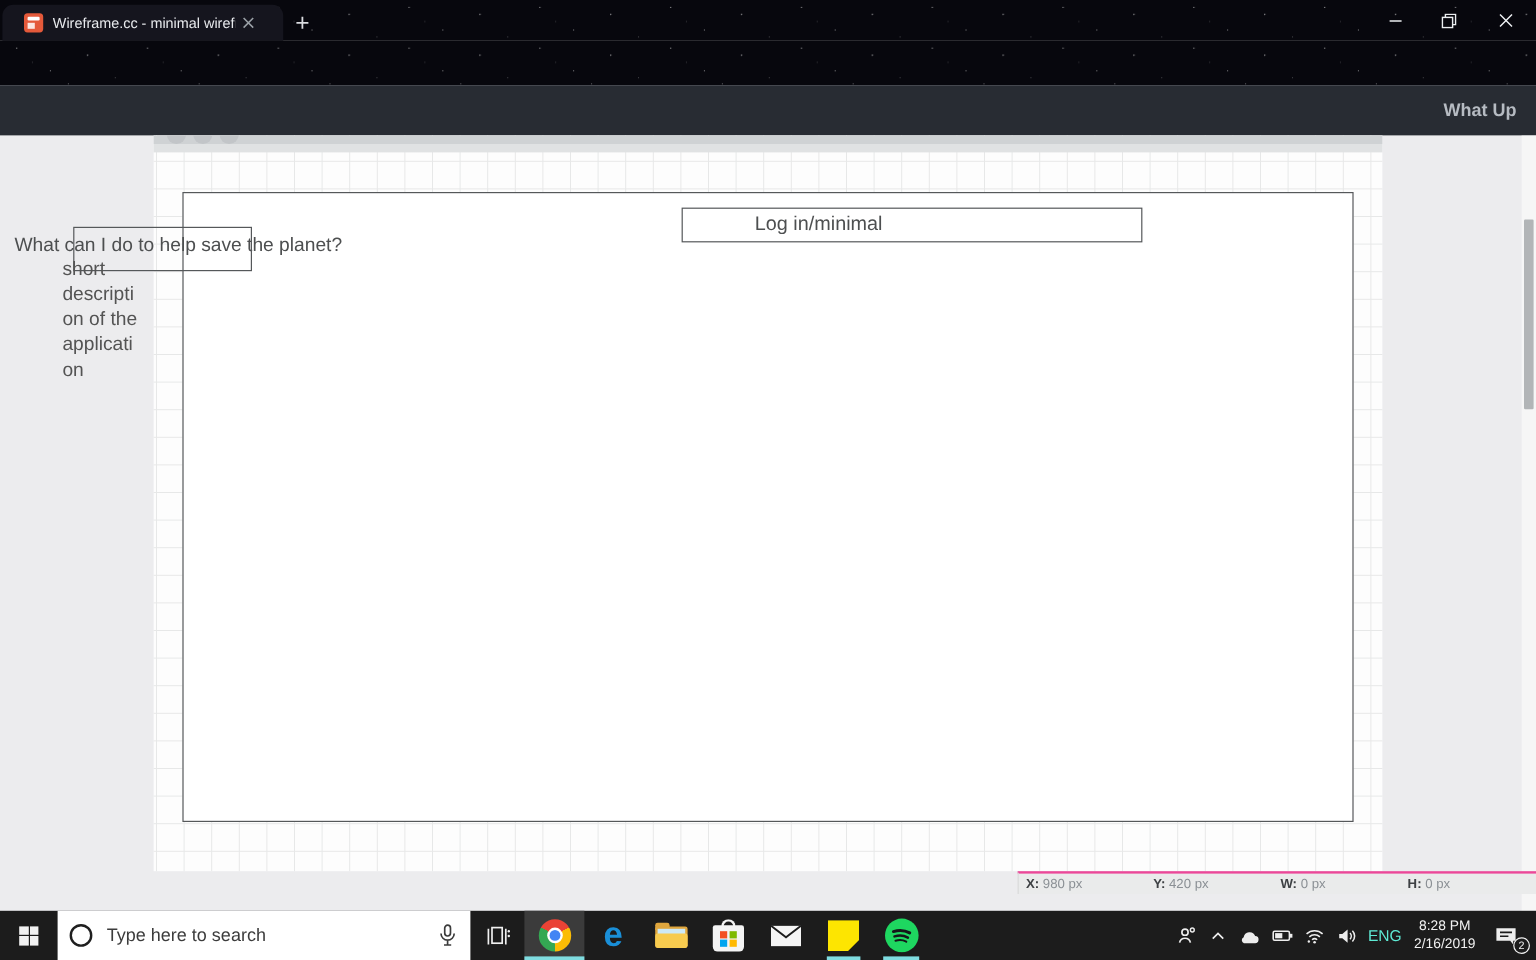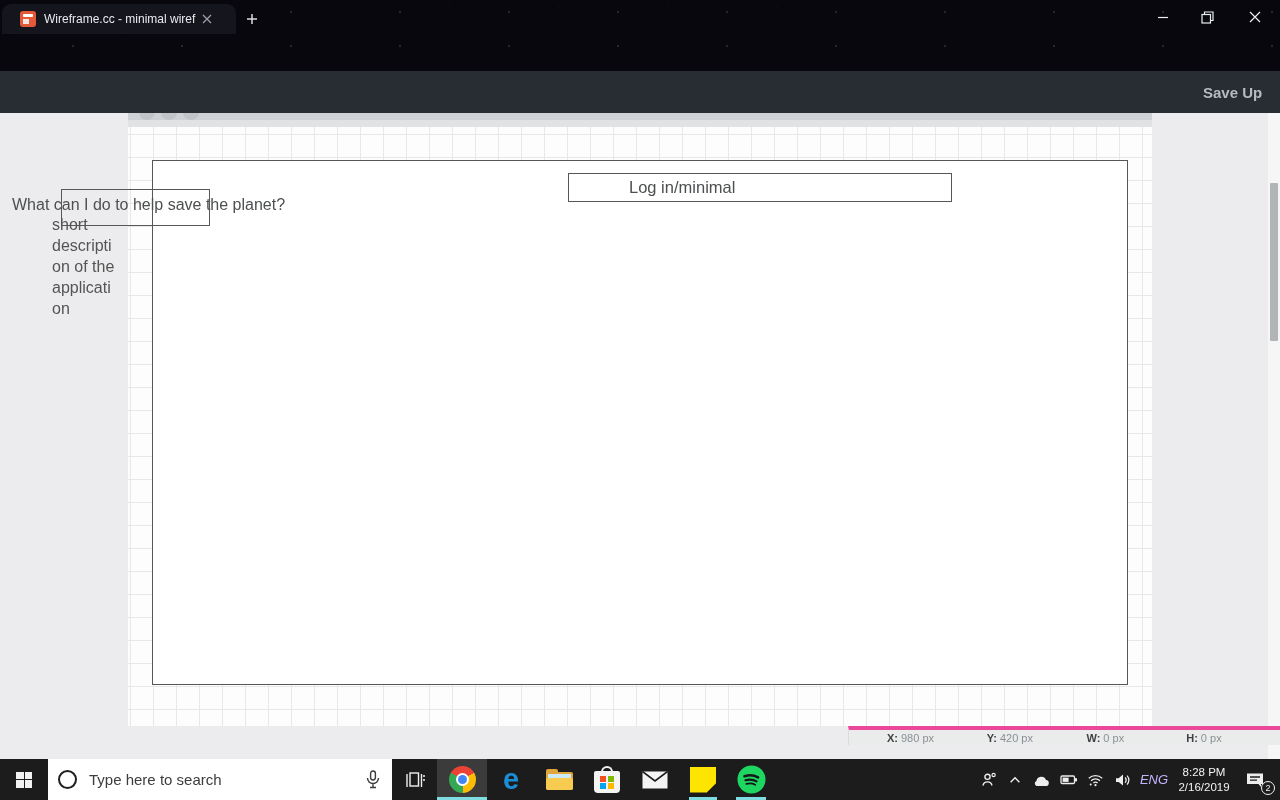--- a/index.html
+++ b/index.html
@@ -75,21 +75,21 @@
   .wf-shortdesc { left:52px; top:101px; width:64px; overflow-wrap:break-word; word-break:break-word; }
   .wf-login { left:568px; top:60px; width:384px; height:29px; border:1px solid #55585a; background:#fff; }
   .wf-login span { position:absolute; left:60px; top:0; line-height:27px; font-size:16.5px; color:#4d4f50; white-space:nowrap; }
   .wf-quotebox { left:190px; top:193px; width:644px; height:311px; border:1px solid #55585a; background:#fff; }
   .wf-quote { left:69px; top:49px; width:480px; }
   .wf-caption { left:327px; top:514px; white-space:nowrap; }
   .wf-imgph line, .wf-imgph rect { stroke:#55585a; stroke-width:1; fill:none; }
   .v-scroll { left:1268px; top:0; width:12px; height:646px; background:#f6f6f6; }
   .v-thumb { left:2px; top:70px; width:8px; height:158px; background:#b2b5b7; border-radius:1px; }
 
-  .statusbar { left:848px; top:613px; width:432px; height:19px; background:#eaebeb; border-top:4px solid #ec4899; border-left:1px solid #dadbdb; display:flex; align-items:center;padding-left:32px; }
+  .statusbar { left:848px; top:613px; width:432px; height:19px; background:#eaebeb; border-top:2px solid #ec4899; border-left:1px solid #dadbdb; display:flex; align-items:center; }
   .status-field { width:106px; padding-left:6px; font-size:11px; white-space:nowrap; }
   .status-field b { color:#3e4144; font-weight:bold; }
   .status-field span { color:#8b9095; margin-left:3px; }
 
   
   #taskbar { left:0; top:759px; width:1280px; height:41px; background:#1c1c1c; display:flex; align-items:stretch; }
   .tb-btn { display:flex; align-items:center; justify-content:center; position:relative; }
   .start-btn { width:48px; }
   .win-logo { width:16px; height:16px; display:grid; grid-template-columns:7.5px 7.5px; grid-template-rows:7.5px 7.5px; gap:1px; }
   .win-logo i { background:#f2f2f2; }
@@ -114,21 +114,21 @@
   .folder .sheet { position:absolute; left:2px; top:5px; width:23px; height:7px; background:#cde9f6; }
   .folder .front { position:absolute; left:0; top:9px; width:27px; height:12px; background:#f7cb4f; border-radius:2px; }
   .store { width:26px; height:27px; position:relative; }
   .store .bag { position:absolute; left:0; top:5px; width:26px; height:22px; background:#f4f4f4; border-radius:2px 2px 4px 4px; }
   .store .handle { position:absolute; left:7px; top:0; width:12px; height:10px; border:2.2px solid #f4f4f4; border-bottom:none; border-radius:6px 6px 0 0; }
   .store .wl { position:absolute; left:6px; top:10px; width:14px; height:13px; display:grid; grid-template-columns:6.4px 6.4px; grid-template-rows:5.8px 5.8px; gap:1.2px; }
   .note { width:26px; height:26px; background:#fde501; clip-path:polygon(0 0,100% 0,100% 64%,64% 100%,0 100%); position:relative; }
   .note::after { content:""; position:absolute; right:0; bottom:0; width:10px; height:10px; background:linear-gradient(135deg, transparent 49%, #cdb900 50%); }
   .tray { margin-left:auto; display:flex; align-items:center; padding-right:6px; }
   .tray-item { display:flex; align-items:center; justify-content:center; height:41px; position:relative; }
-  .tray-text { color:#c4b5fd; font-size:13px;font-style:italic; }
+  .tray-text { color:#5eead4; font-size:13px; }
   .clock { width:64px; text-align:center; color:#f2f2f2; font-size:11.5px; line-height:1.3; }
   .badge { position:absolute; right:-1px; bottom:5px; width:14px; height:14px; border-radius:50%; background:#1c1c1c; border:1.6px solid #f2f2f2; color:#f2f2f2; font-size:9px; display:flex; align-items:center; justify-content:center; }
 </style>
 </head>
 <body>
 
 <div class="abs stars" id="titlebar">
   <div class="abs tab">
     <div class="tab-favicon"></div>
     <div class="tab-title">Wireframe.cc - minimal wirefram</div>
@@ -231,21 +231,21 @@
   <div class="abs sq-btn" style="left:1124px; width:31px;">
     <svg width="17" height="16" viewBox="0 0 17 16" fill="none">
         <path d="M6 2.5 V13.5 M3 10.2 H9 M11.5 2.5 V13.5 M8.5 5.3 H14.5" stroke="#dfe2e5" stroke-width="1.5"></path>
       </svg>
   </div>
   <div class="abs hamburger">
       <i></i>
       <i></i>
       <i></i>
     </div>
-  <div class="abs signup">Save Up</div>
+  <div class="abs signup">What Up</div>
 </div>
 
 <div class="abs" id="content">
   <div class="abs artboard"></div>
 
   <div class="abs wf-headerstrip">
     <div class="abs wf-circle" style="left:11px;"></div>
     <div class="abs wf-circle" style="left:33px;"></div>
     <div class="abs wf-circle" style="left:55px;"></div>
   </div>

